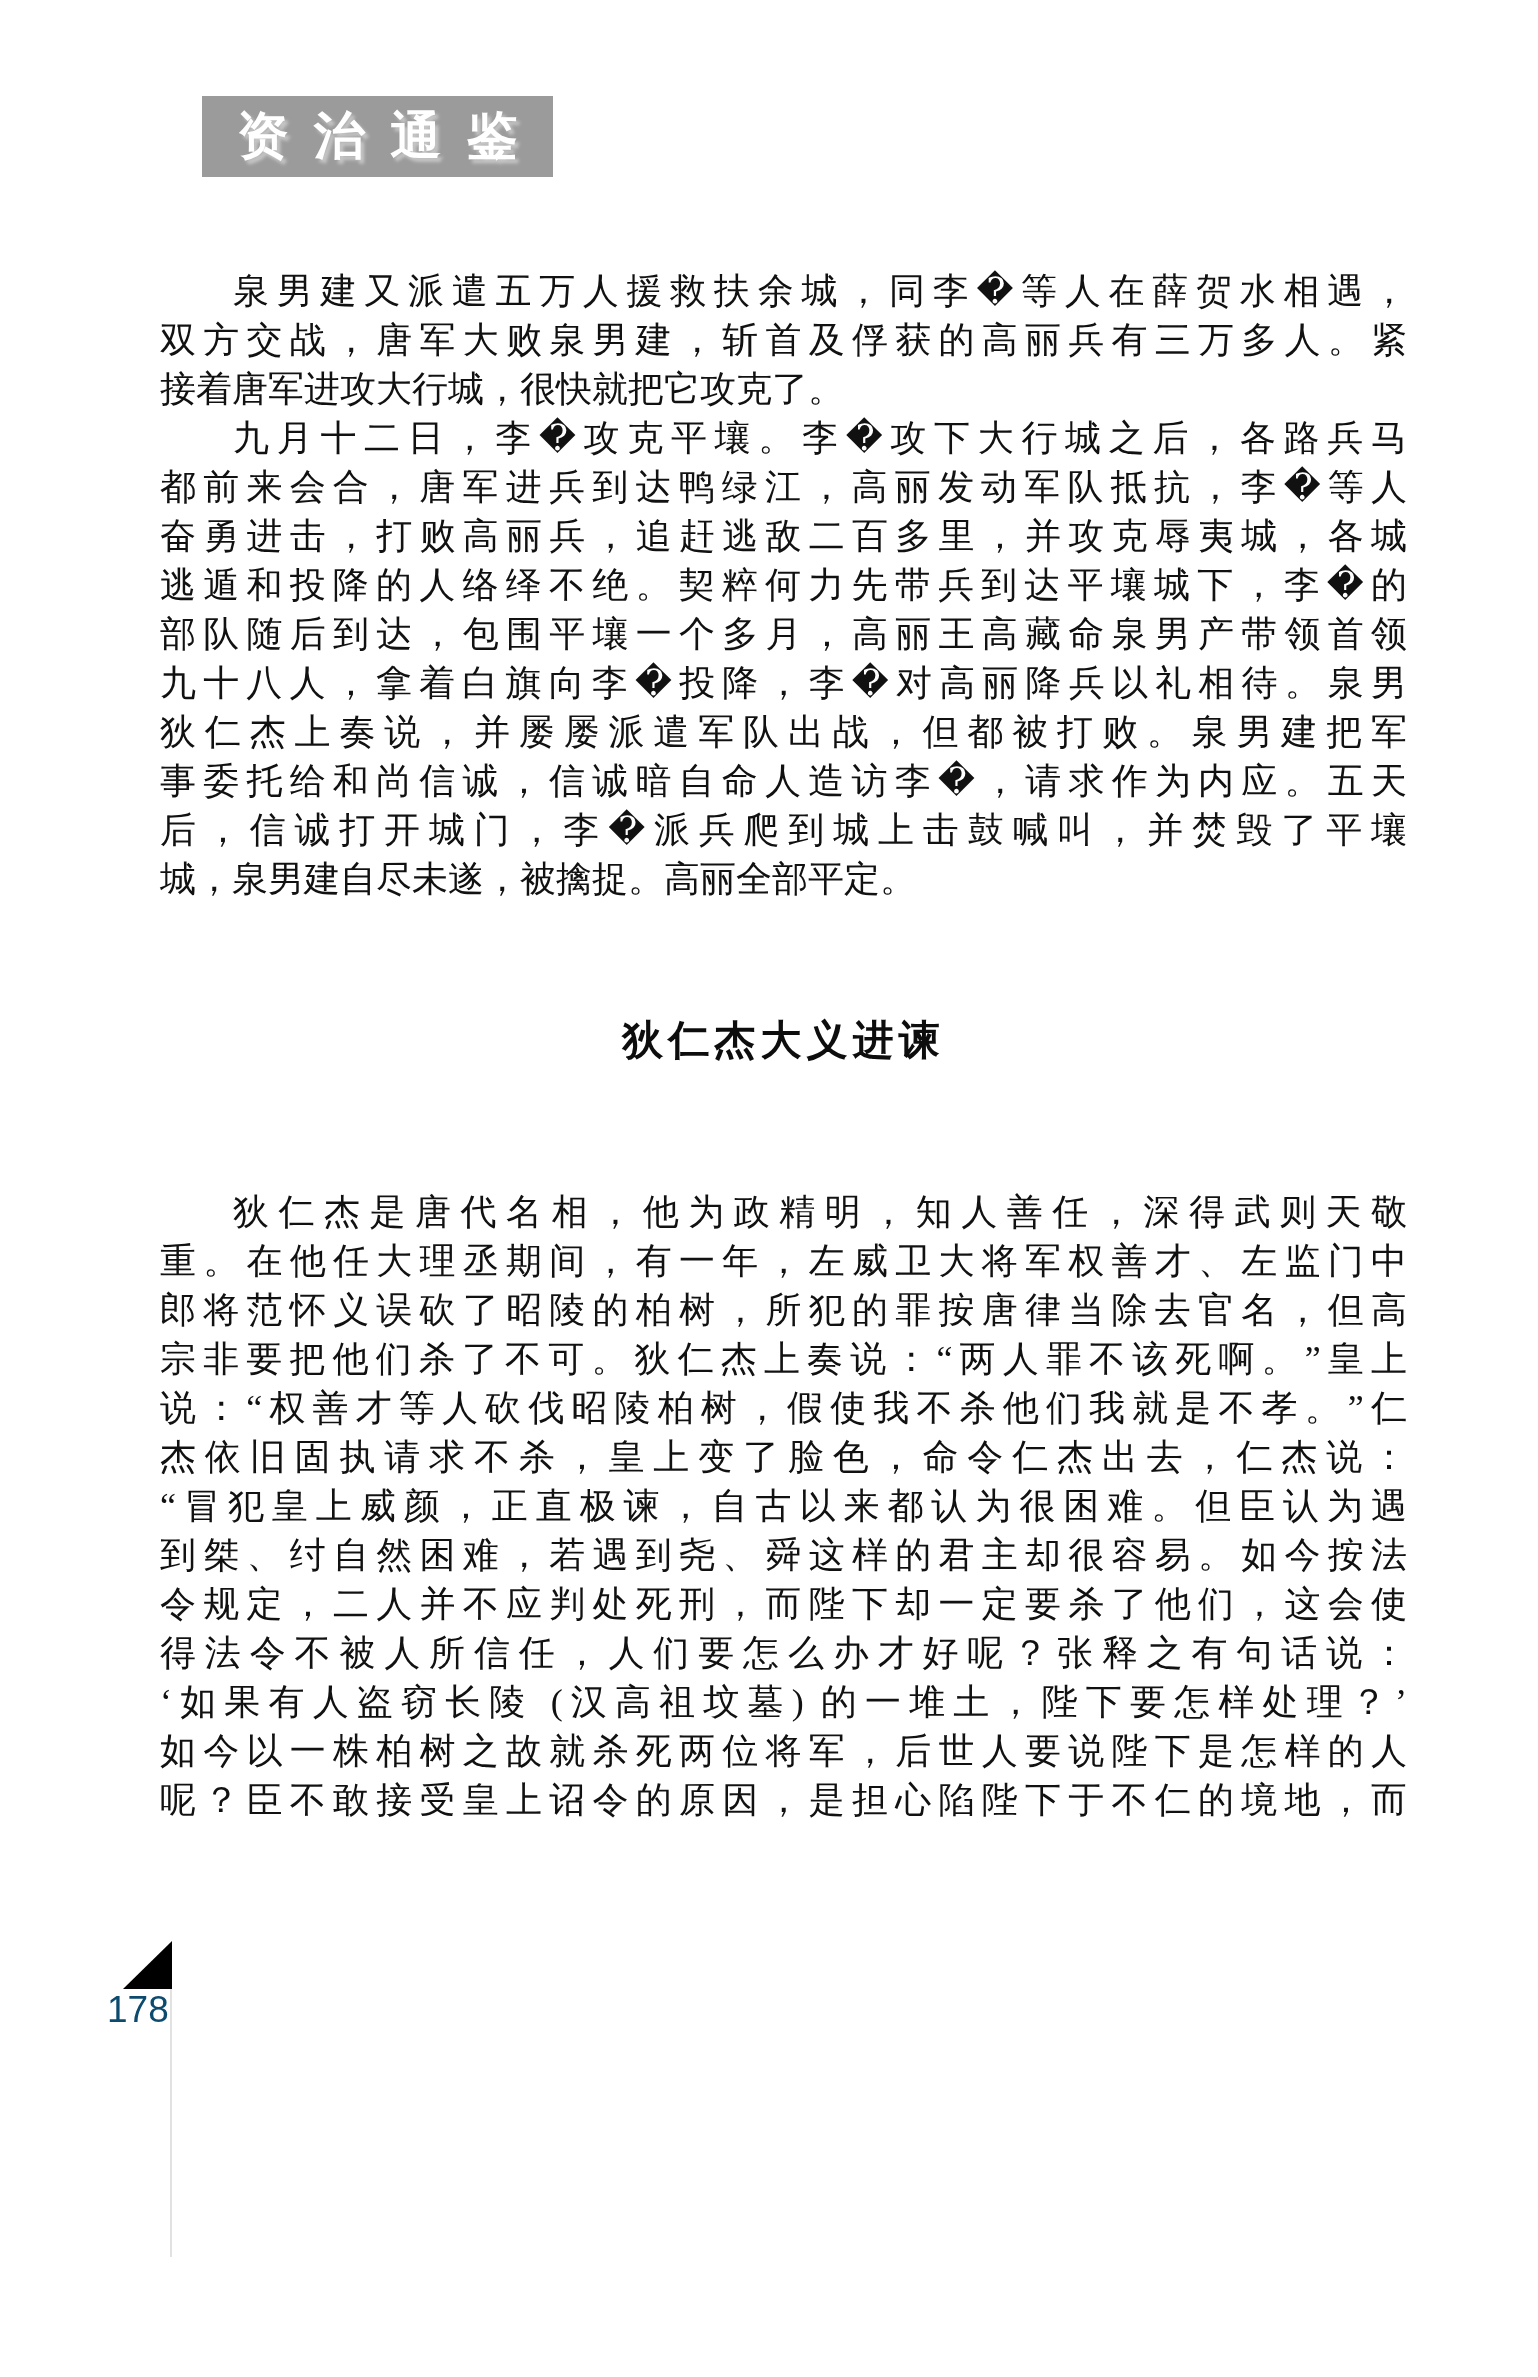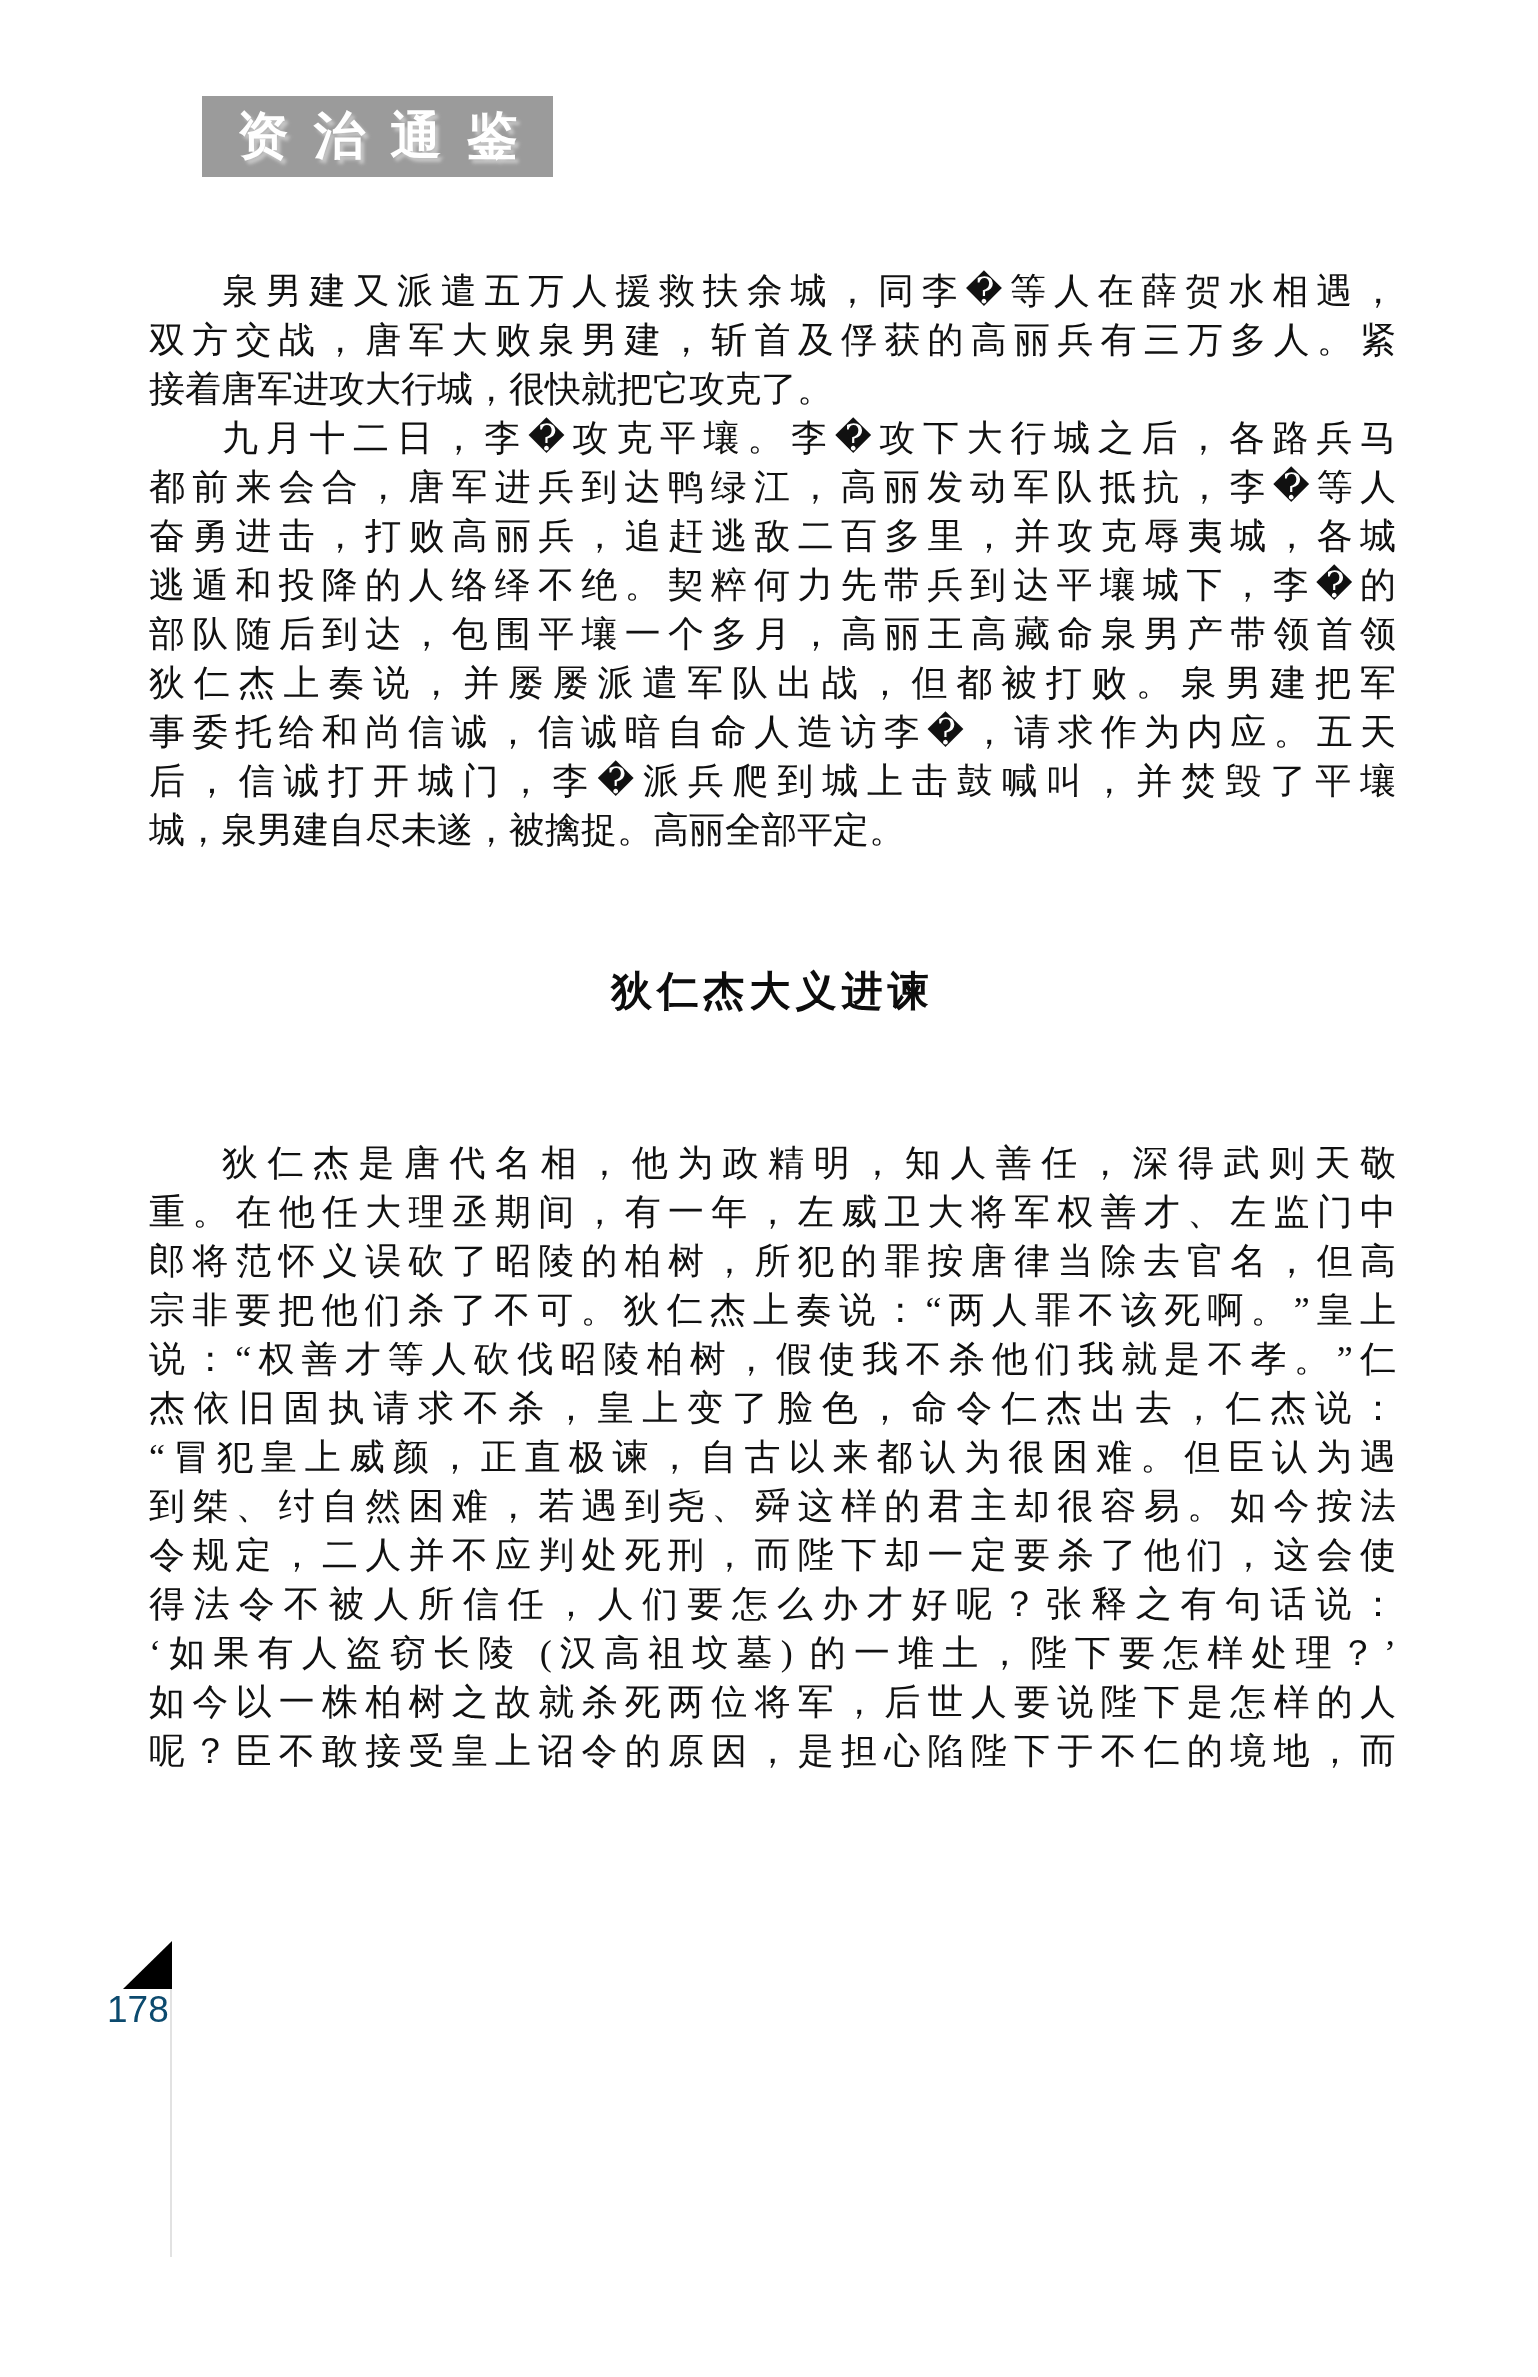--- a/index.html
+++ b/index.html
@@ -29,21 +29,21 @@
     font-weight: bold;
     font-size: 51px;
     color: #ffffff;
     letter-spacing: 25.5px;
     padding-left: 25.5px; 
     text-shadow: 3.4px 4.3px 3.4px #c6c6c6;
     white-space: nowrap;
   }
   .content {
     position: absolute;
-    left: 149px;
+    left: 160px;
     top: 267px;
     width: 1247px;
   }
   .line {
     height: 49px;
     line-height: 49px;
     font-size: 36px;
     white-space: nowrap;
     overflow: visible;
   }
@@ -104,20 +104,21 @@
         <div class="line indent justify">泉男建又派遣五万人援救扶余城，同李�等人在薛贺水相遇，</div>
         <div class="line justify">双方交战，唐军大败泉男建，斩首及俘获的高丽兵有三万多人。紧</div>
         <div class="line">接着唐军进攻大行城，很快就把它攻克了。</div>
       </div>
       <div class="paragraph">
         <div class="line indent justify">九月十二日，李�攻克平壤。李�攻下大行城之后，各路兵马</div>
         <div class="line justify">都前来会合，唐军进兵到达鸭绿江，高丽发动军队抵抗，李�等人</div>
         <div class="line justify">奋勇进击，打败高丽兵，追赶逃敌二百多里，并攻克辱夷城，各城</div>
         <div class="line justify">逃遁和投降的人络绎不绝。契粹何力先带兵到达平壤城下，李�的</div>
         <div class="line justify">部队随后到达，包围平壤一个多月，高丽王高藏命泉男产带领首领</div>
+        <div class="line justify">九十八人，拿着白旗向李�投降，李�对高丽降兵以礼相待。泉男</div>
         <div class="line justify">狄仁杰上奏说，并屡屡派遣军队出战，但都被打败。泉男建把军</div>
         <div class="line justify">事委托给和尚信诚，信诚暗自命人造访李�，请求作为内应。五天</div>
         <div class="line justify">后，信诚打开城门，李�派兵爬到城上击鼓喊叫，并焚毁了平壤</div>
         <div class="line">城，泉男建自尽未遂，被擒捉。高丽全部平定。</div>
       </div>
       <div class="section-heading">狄仁杰大义进谏</div>
       <div class="paragraph">
         <div class="line indent justify">狄仁杰是唐代名相，他为政精明，知人善任，深得武则天敬</div>
         <div class="line justify">重。在他任大理丞期间，有一年，左威卫大将军权善才、左监门中</div>
         <div class="line justify">郎将范怀义误砍了昭陵的柏树，所犯的罪按唐律当除去官名，但高</div>

